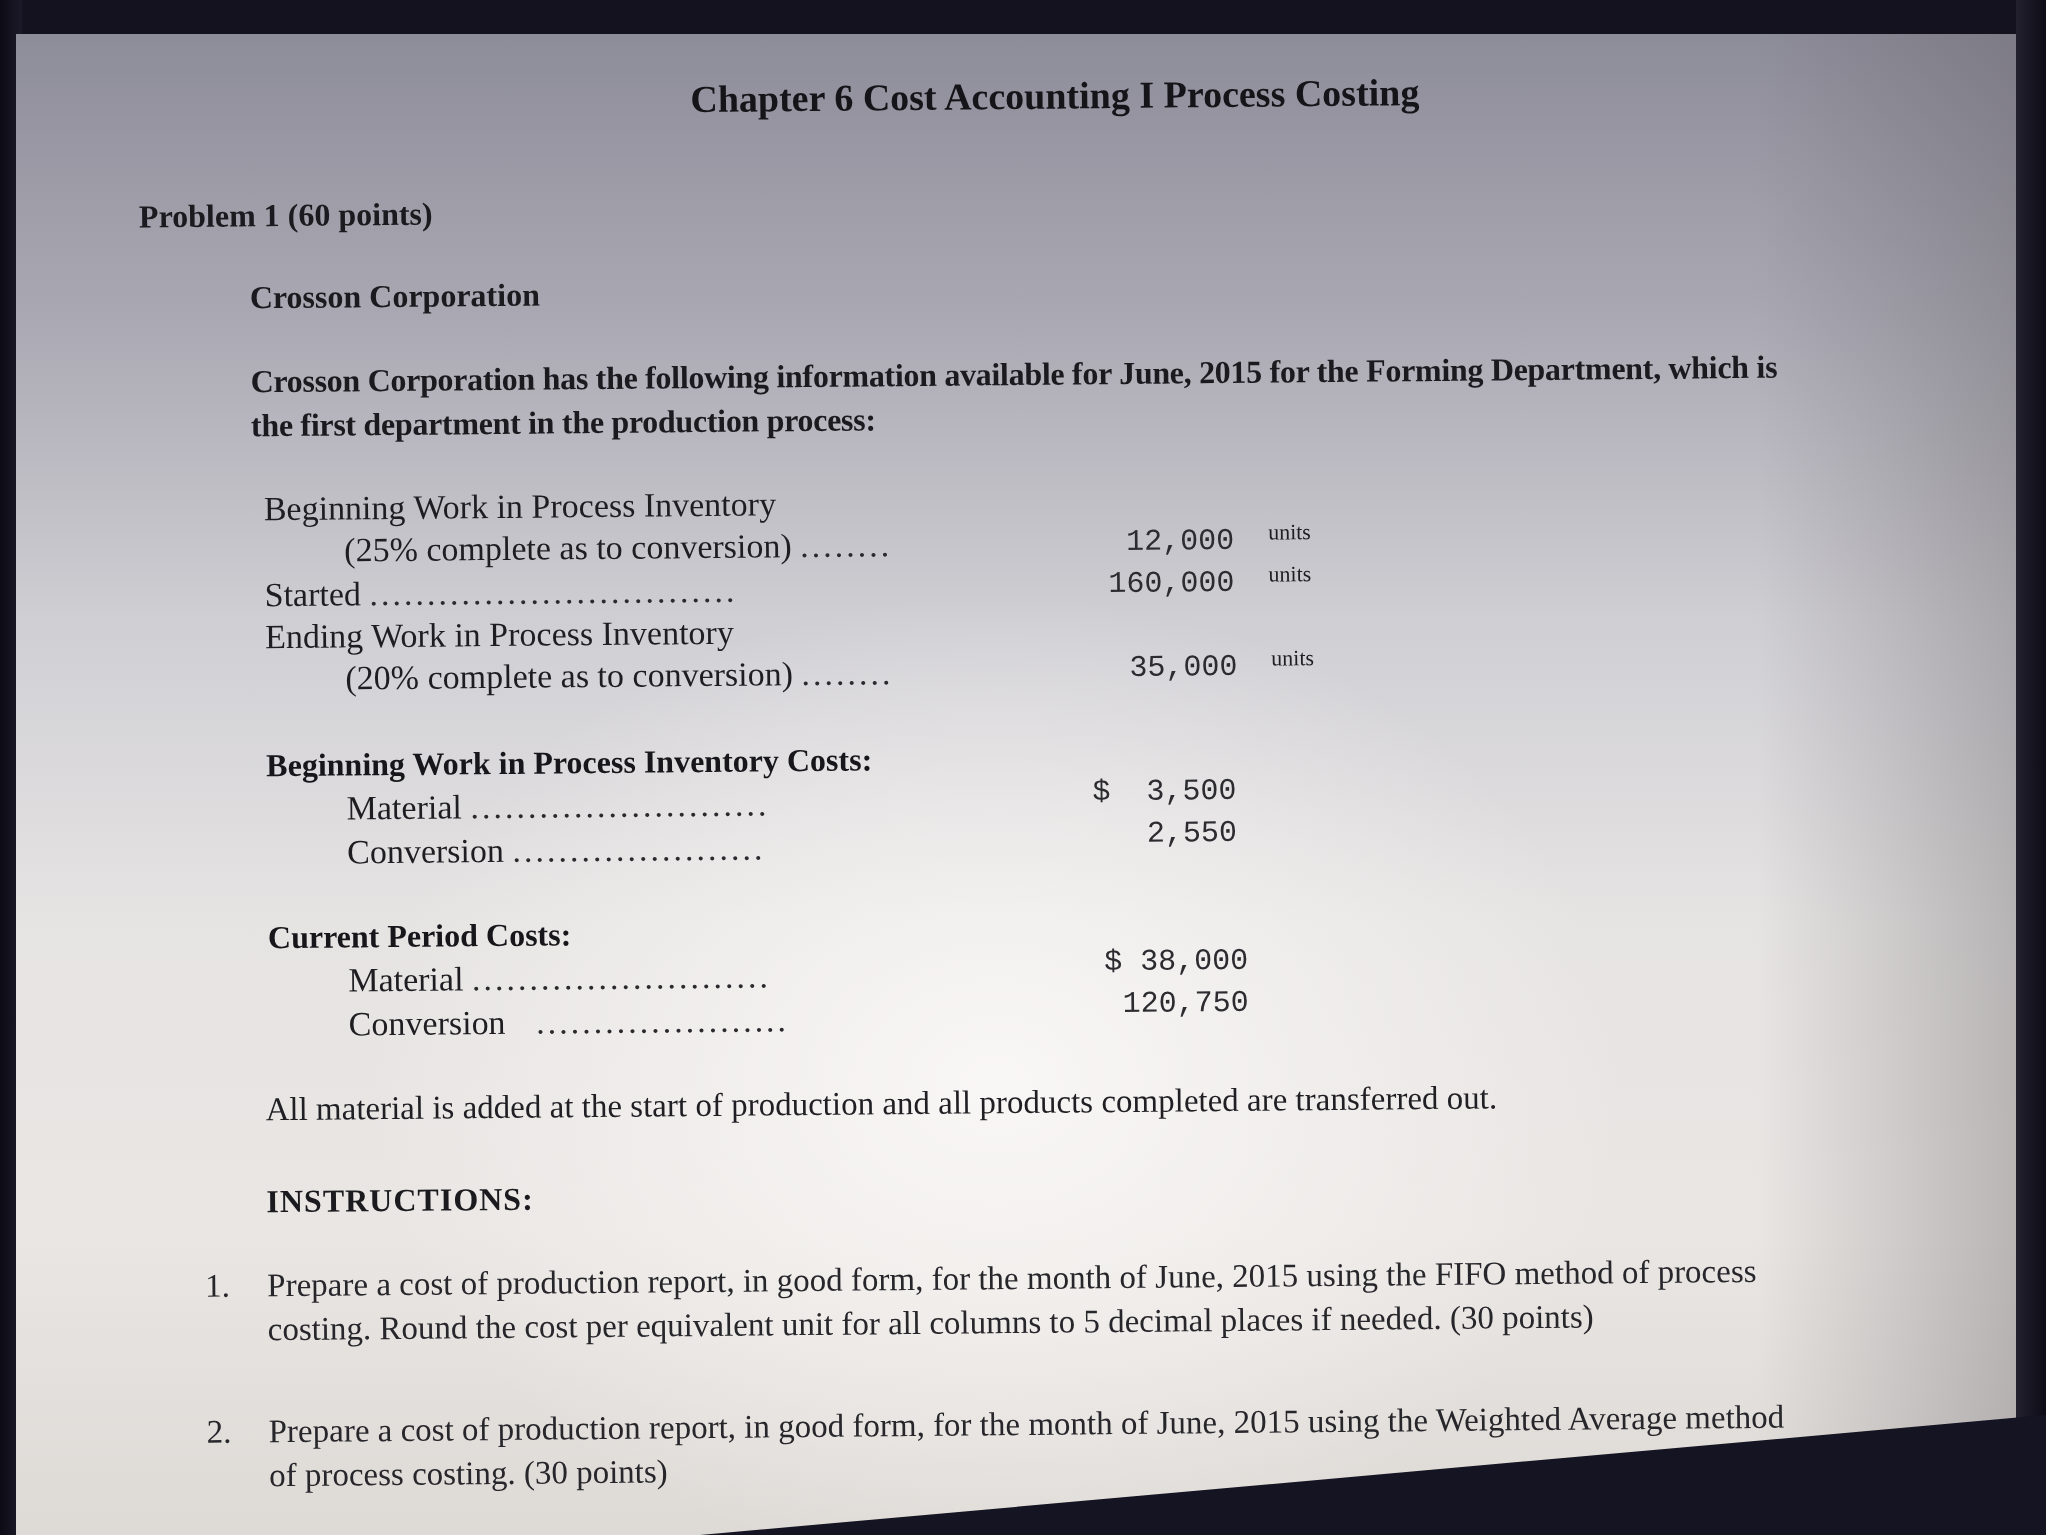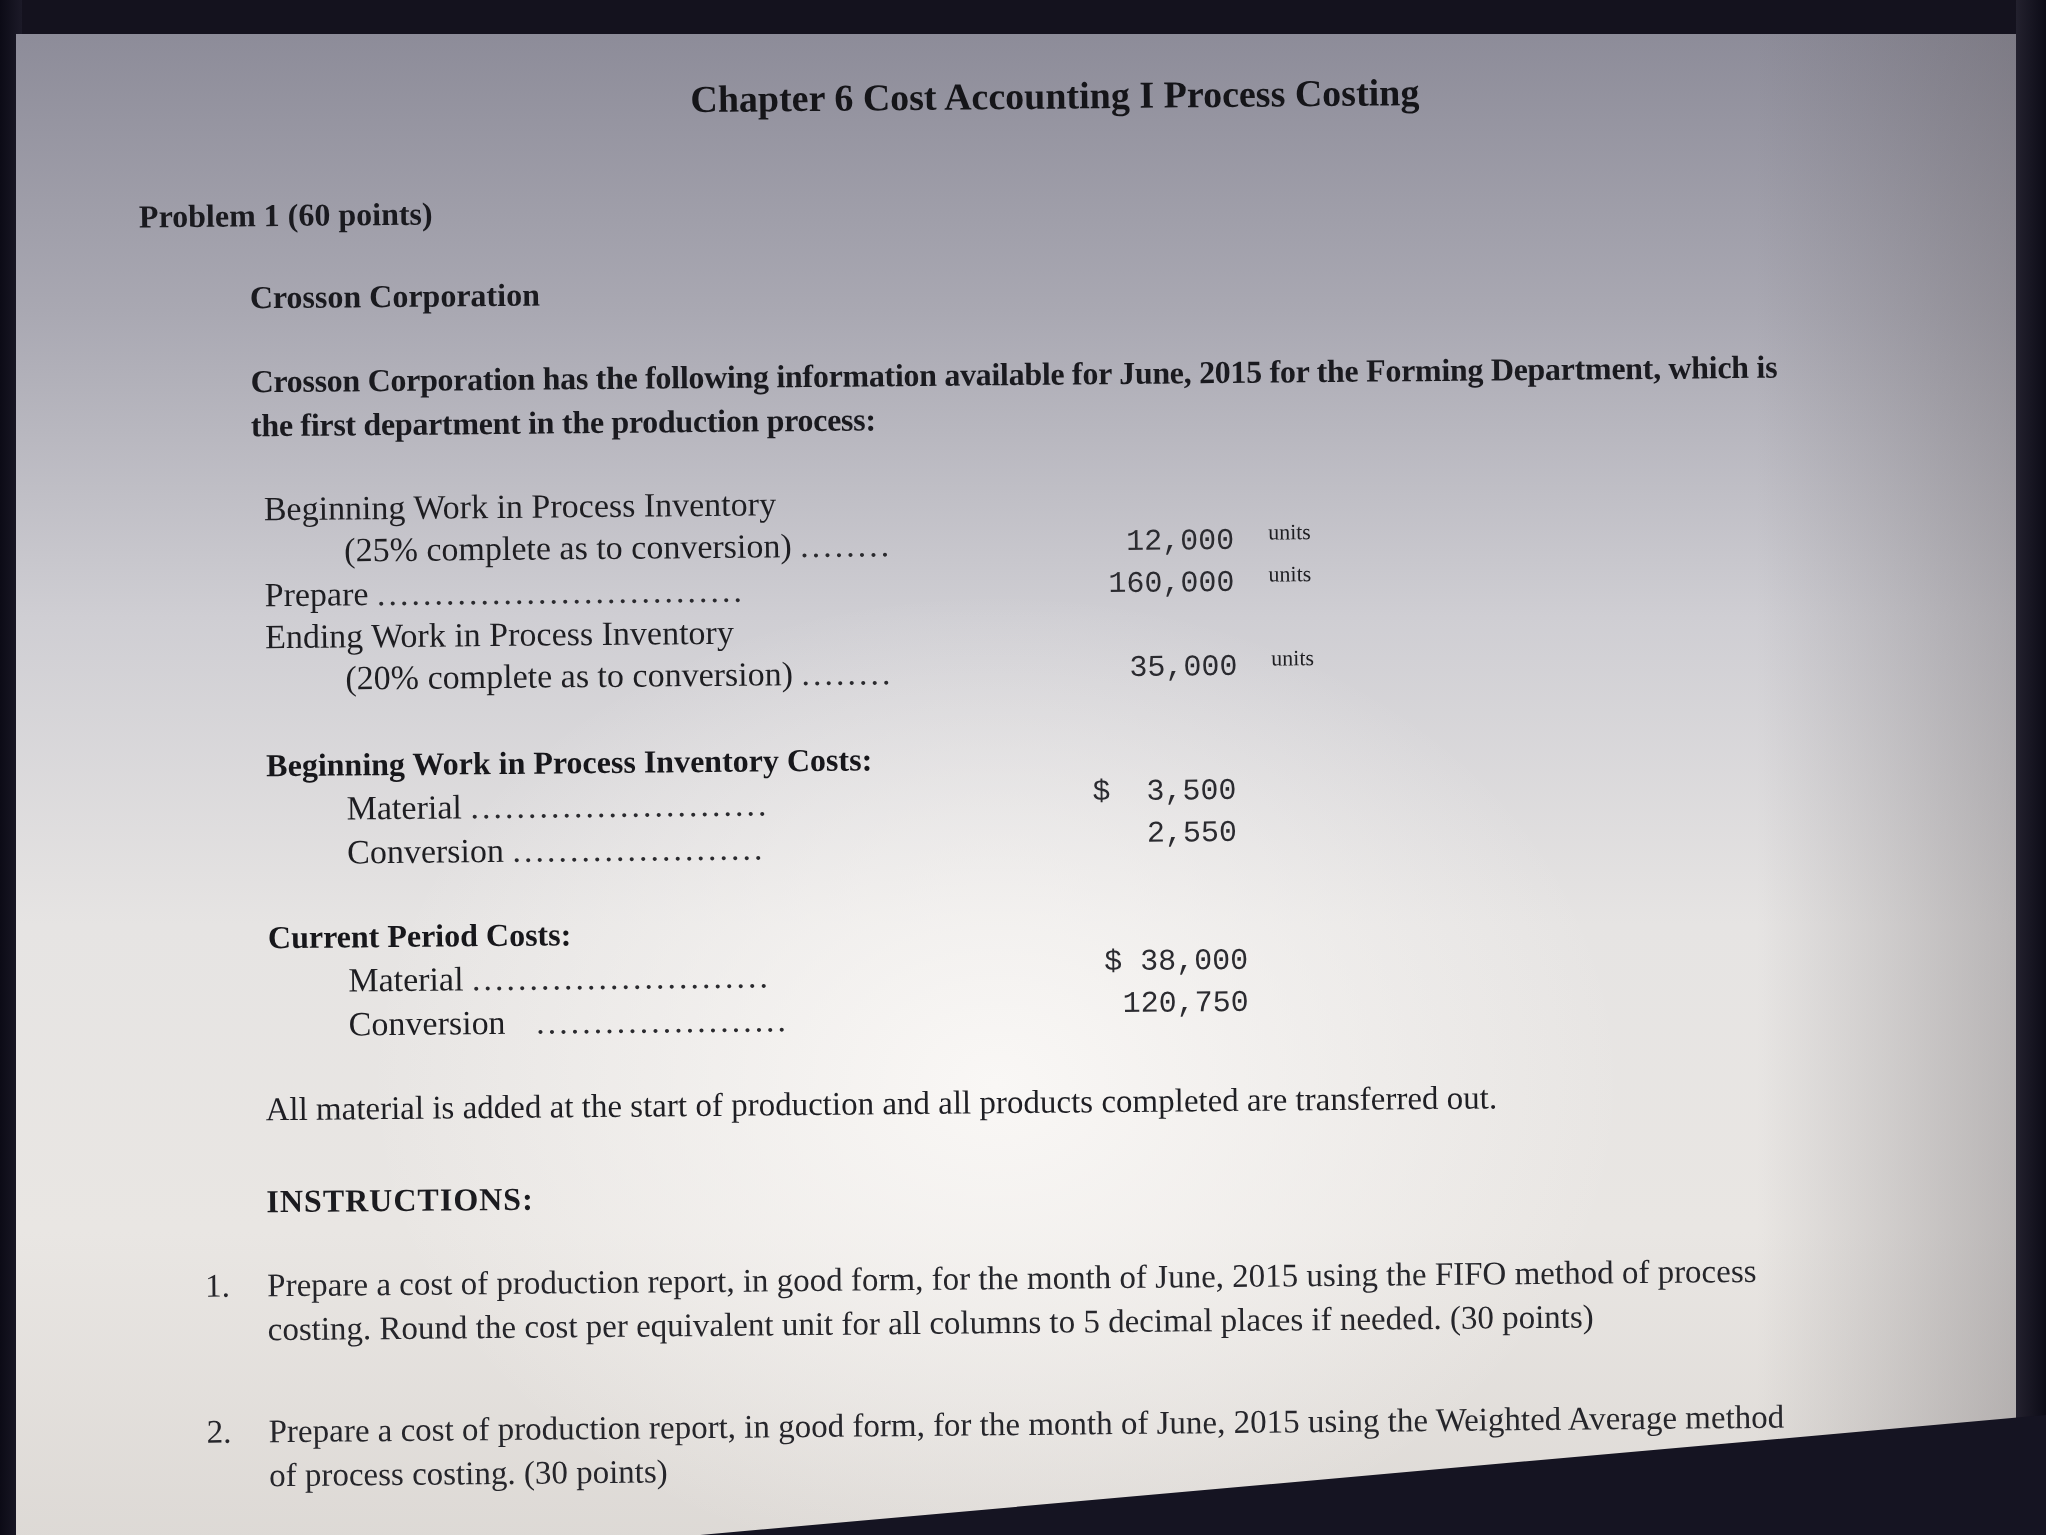--- a/index.html
+++ b/index.html
@@ -95,21 +95,21 @@
       <span>Beginning Work in Process Inventory</span>
     </div>
     <div class="row" style="left:330px; top:490px;">
       <span>(25% complete as to conversion)</span>
       <span class="leader">........</span>
     </div>
     <div class="num" style="left:1060px; top:492px; width:160px;">12,000</div>
     <div class="unit" style="left:1254px; top:488px;">units</div>
 
     <div class="row" style="left:250px; top:534px;">
-      <span>Prepare</span>
+      <span>Started</span>
       <span class="leader">................................</span>
     </div>
     <div class="num" style="left:1060px; top:534px; width:160px;">160,000</div>
     <div class="unit" style="left:1254px; top:530px;">units</div>
 
     <div class="row" style="left:250px; top:576px;">
       <span>Ending Work in Process Inventory</span>
     </div>
     <div class="row" style="left:330px; top:618px;">
       <span>(20% complete as to conversion)</span>

